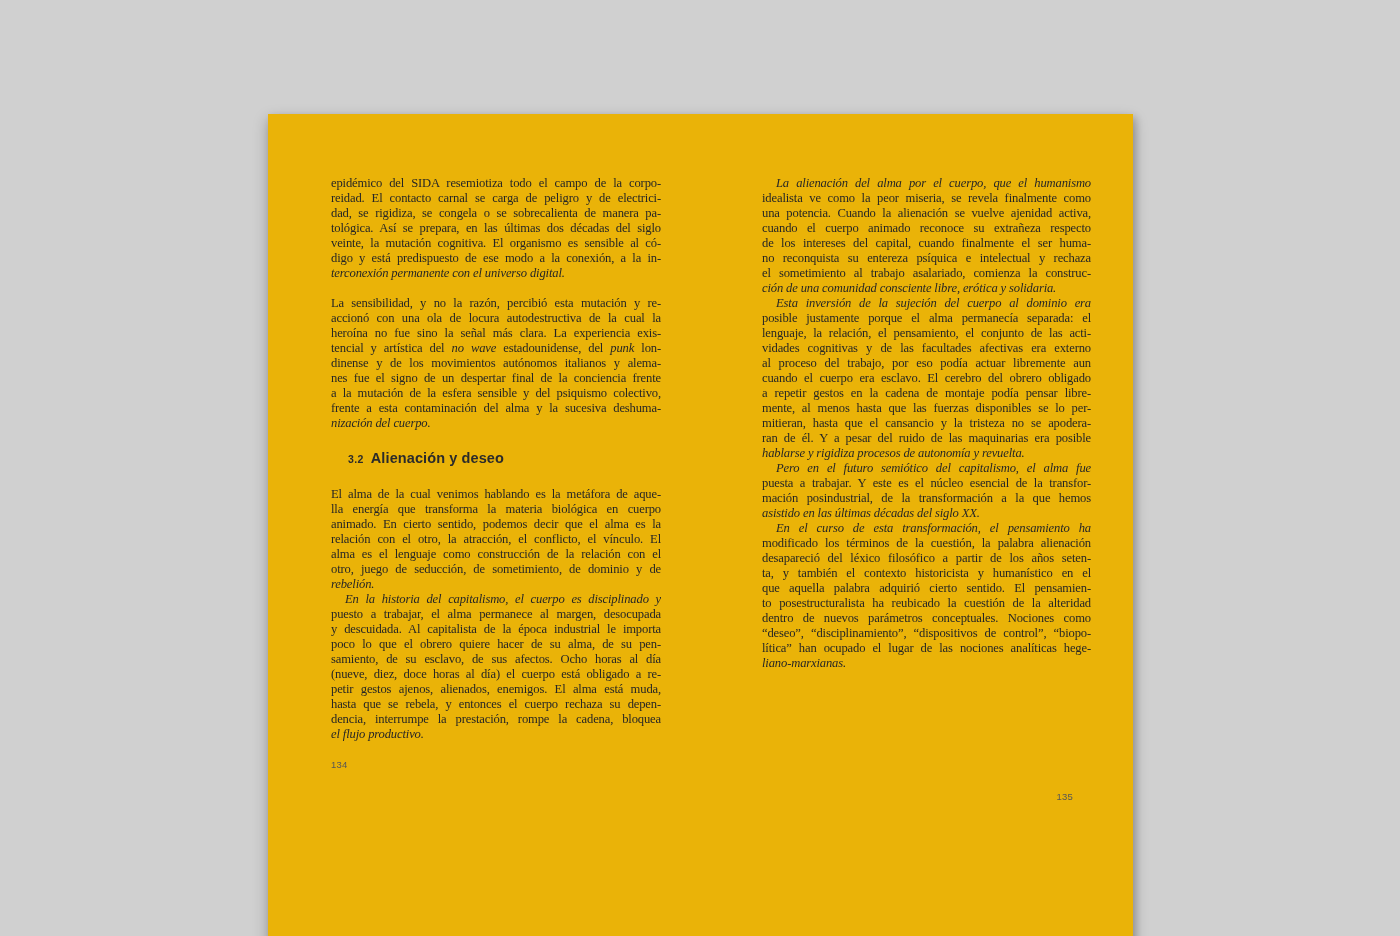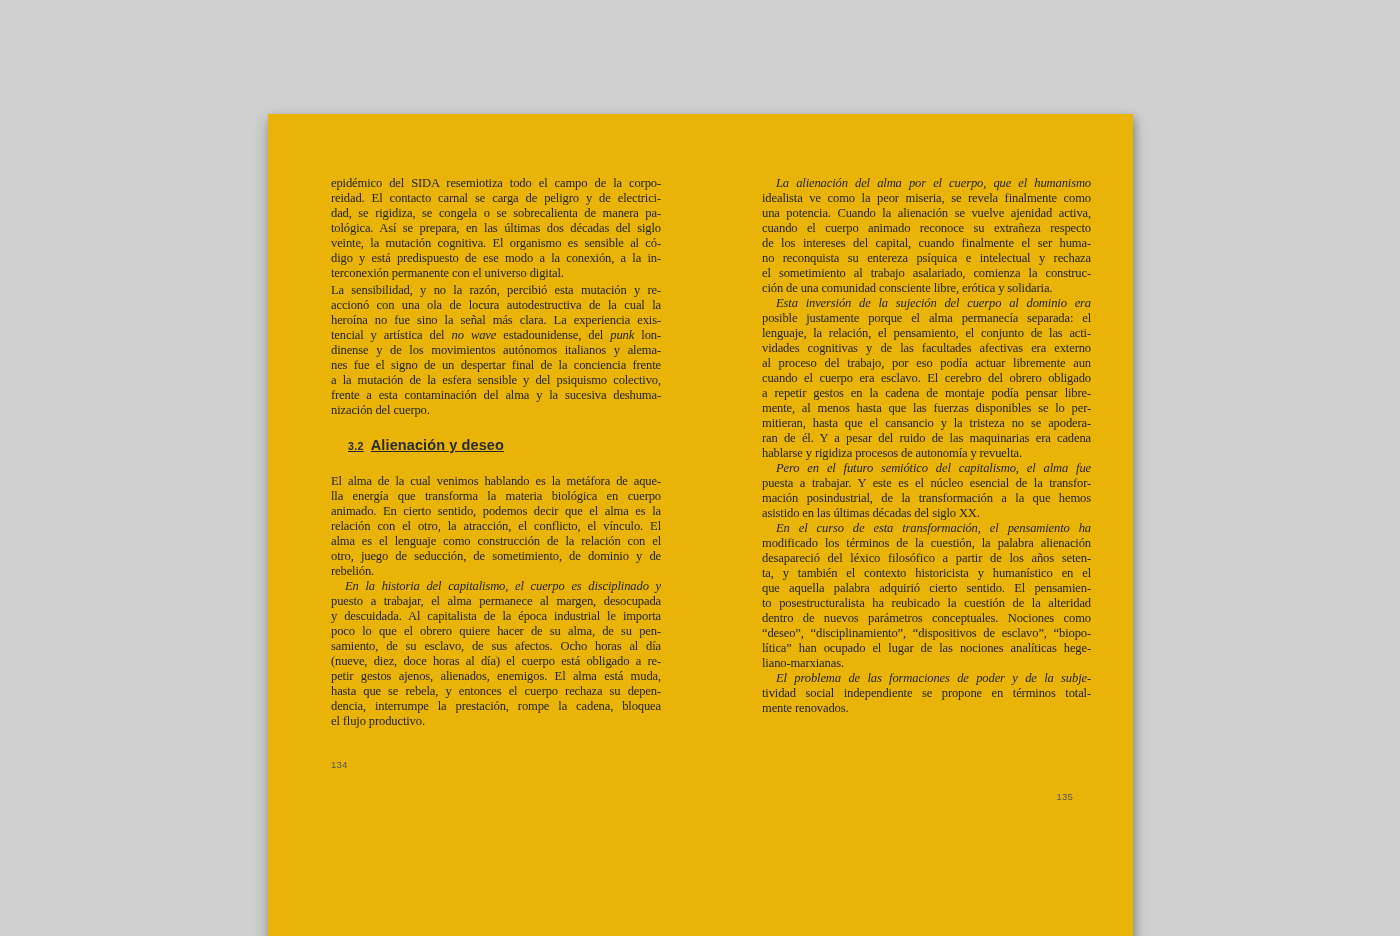--- a/index.html
+++ b/index.html
@@ -23,38 +23,37 @@
   .column {
     position: absolute; top: 62px;
     color: #262626;
     font-size: 12.6px;
     line-height: 15px;
     letter-spacing: -0.15px;
   }
   .column-left  { left: 63px;  width: 330px; }
   .column-right { left: 494px; width: 329px; }
   .para { margin: 0; }
-  .para.gap { margin-top: 2px; }
+  .para.gap { margin-top: 15px; }
   .line {
     height: 15px;
     overflow: hidden;
     text-align: justify;
     text-align-last: justify;
   }
-  .line.last { text-align-last: left; }
+  .line.last { text-align-last: left; font-style: italic; }
   .line.indent { text-indent: 14px; font-style: italic; }
   .heading {
     margin: 17px 0 18px 0;
     padding-left: 17px;
     font-family: "Liberation Sans", sans-serif;
     color: #2b2b2b;
     line-height: 20px;
     letter-spacing: 0;
     text-align: left;
-    text-decoration: underline;
   }
   .hnum {
     font-size: 10.5px;
     font-weight: 600;
     letter-spacing: 0.4px;
     margin-right: 7px;
   }
   .htitle {
     font-size: 14.5px;
     font-weight: 600;
@@ -146,45 +145,40 @@
           <div class="para">
             <div class="line indent">Esta inversión de la sujeción del cuerpo al dominio era</div>
             <div class="line">posible justamente porque el alma permanecía separada: el</div>
             <div class="line">lenguaje, la relación, el pensamiento, el conjunto de las acti-</div>
             <div class="line">vidades cognitivas y de las facultades afectivas era externo</div>
             <div class="line">al proceso del trabajo, por eso podía actuar libremente aun</div>
             <div class="line">cuando el cuerpo era esclavo. El cerebro del obrero obligado</div>
             <div class="line">a repetir gestos en la cadena de montaje podía pensar libre-</div>
             <div class="line">mente, al menos hasta que las fuerzas disponibles se lo per-</div>
             <div class="line">mitieran, hasta que el cansancio y la tristeza no se apodera-</div>
-            <div class="line">ran de él. Y a pesar del ruido de las maquinarias era cadena</div>
+            <div class="line">ran de él. Y a pesar del ruido de las maquinarias era posible</div>
             <div class="line last">hablarse y rigidiza procesos de autonomía y revuelta.</div>
           </div>
           <div class="para">
             <div class="line indent">Pero en el futuro semiótico del capitalismo, el alma fue</div>
             <div class="line">puesta a trabajar. Y este es el núcleo esencial de la transfor-</div>
             <div class="line">mación posindustrial, de la transformación a la que hemos</div>
             <div class="line last">asistido en las últimas décadas del siglo XX.</div>
           </div>
           <div class="para">
             <div class="line indent">En el curso de esta transformación, el pensamiento ha</div>
             <div class="line">modificado los términos de la cuestión, la palabra alienación</div>
             <div class="line">desapareció del léxico filosófico a partir de los años seten-</div>
             <div class="line">ta, y también el contexto historicista y humanístico en el</div>
             <div class="line">que aquella palabra adquirió cierto sentido. El pensamien-</div>
             <div class="line">to posestructuralista ha reubicado la cuestión de la alteridad</div>
             <div class="line">dentro de nuevos parámetros conceptuales. Nociones como</div>
-            <div class="line">“deseo”, “disciplinamiento”, “dispositivos de esclavo”, “biopo-</div>
+            <div class="line">“deseo”, “disciplinamiento”, “dispositivos de control”, “biopo-</div>
             <div class="line">lítica” han ocupado el lugar de las nociones analíticas hege-</div>
             <div class="line last">liano-marxianas.</div>
-          </div>
-          <div class="para">
-            <div class="line indent">El problema de las formaciones de poder y de la subje-</div>
-            <div class="line">tividad social independiente se propone en términos total-</div>
-            <div class="line last">mente renovados.</div>
           </div>
         </div>
     </div>
 
     <div class="pagenum pagenum-left">134</div>
 
     <div class="pagenum pagenum-right">135</div>
 
   </div>
 </div>

